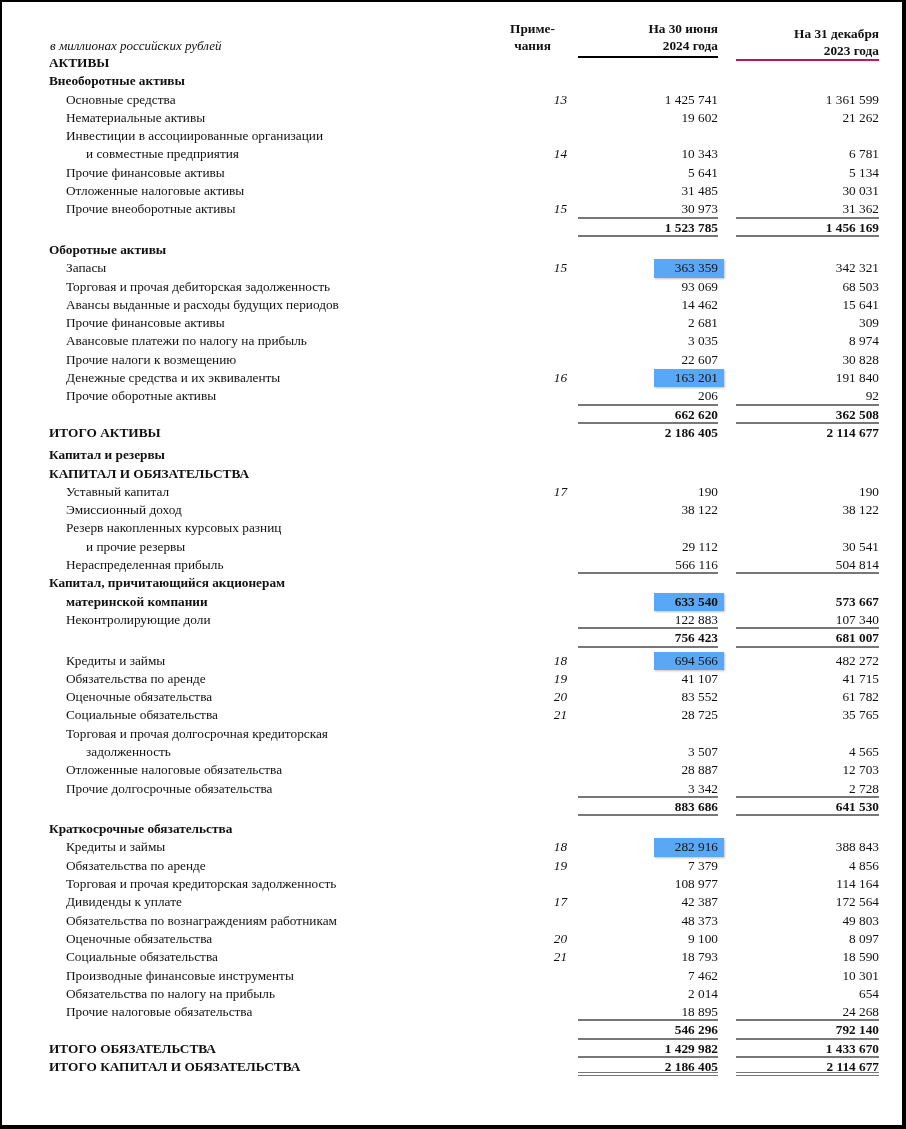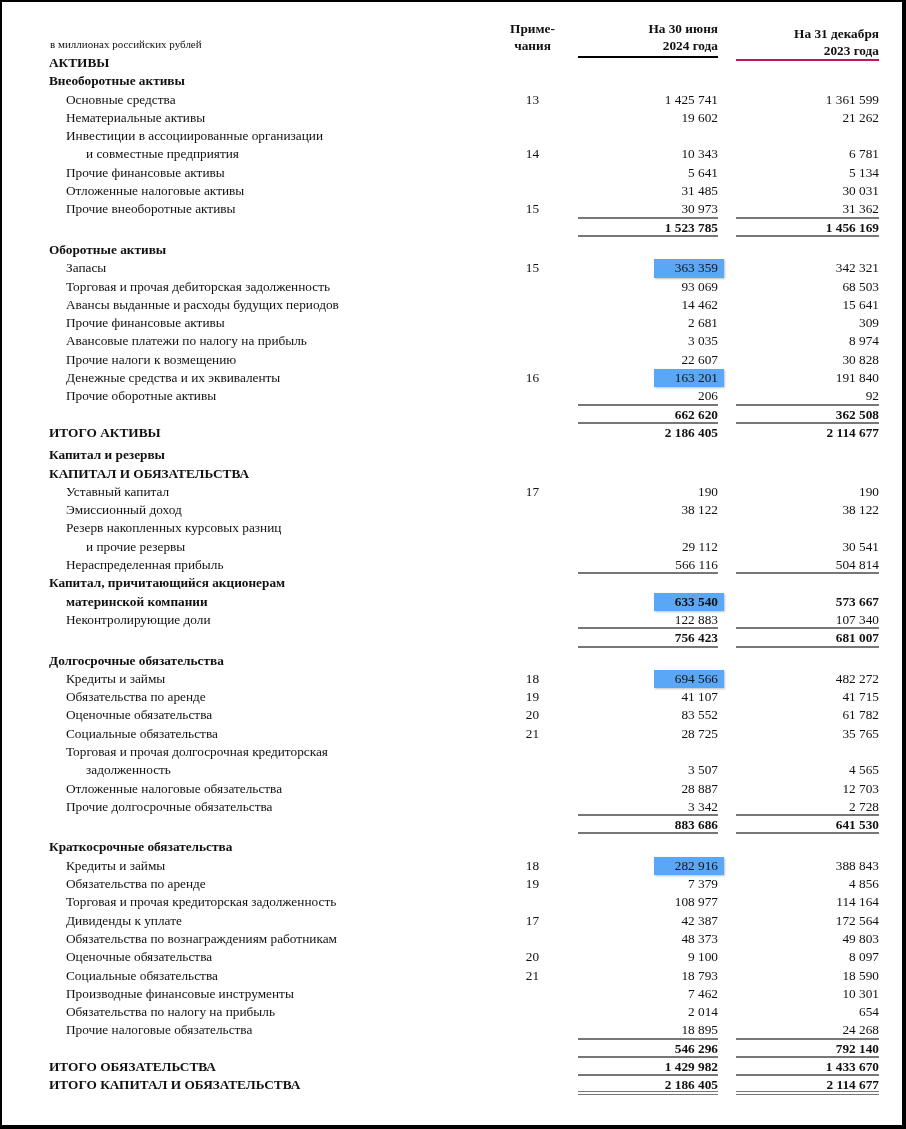--- a/index.html
+++ b/index.html
@@ -10,37 +10,37 @@
     border-top: 2px solid #000; border-left: 2px solid #000;
     border-right: 4px solid #000; border-bottom: 4px solid #000;
     background: #fff;
   }
   .doc {
     position: absolute; left: 0; top: 0; width: 906px;
     font-family: "Liberation Serif", serif; font-size: 13.3px; color: #111;
   }
   .hdr { position: absolute; left: 0; top: 0; width: 906px; height: 56px; }
   .units {
-    position: absolute; left: 50px; top: 38px; font-size: 11px;
+    position: absolute; left: 50px; top: 38px; font-style: italic; font-size: 13px;
   }
   .hcol {
     position: absolute; font-weight: bold; text-align: right; line-height: 16.5px; font-size: 13.3px;
   }
   .hcol.notes { left: 505px; width: 55px; top: 21px; text-align: center; }
   .hcol.c1 { left: 578px; width: 140px; top: 21px; border-bottom: 2px solid #000; padding-bottom: 2px; }
   .hcol.c2 { left: 736px; width: 143px; top: 26px; border-bottom: 2px solid #be185d; }
 
   .rows { position: absolute; left: 0; top: 54px; width: 906px; }
   .row { position: relative; height: 18.3px; line-height: 18.3px; }
   .row .lbl { position: absolute; left: 66px; white-space: nowrap; }
   .row.sec .lbl { left: 49px; font-weight: bold; }
   .row.grp .lbl { left: 49px; font-weight: bold; }
   .row.cont .lbl { left: 86px; }
   .row.boldlbl .lbl { font-weight: bold; }
-  .row .note { position: absolute; left: 505px; width: 55px; text-align: center; }
+  .row .note { position: absolute; left: 533px; width: 55px; text-align: center; font-style: italic; }
   .row .v1 { position: absolute; left: 578px; width: 140px; text-align: right; }
   .row .v2 { position: absolute; left: 736px; width: 143px; text-align: right; }
   .row.total .v1, .row.total .v2 { font-weight: bold; }
   .row.ul .v1, .row.ul .v2 { border-bottom: 2px solid #777; height: 16.3px; }
   .row.dul .v1, .row.dul .v2 { border-bottom: 4px double #777; height: 14.3px; }
   .gap { height: 4px; }
   .hl {
     position: absolute; background: #5aa8f5; box-shadow: 1px 1px 2px rgba(0,0,0,0.25);
   }
   .row .v1 .hl { right: -6px; top: 0; height: 18.3px; width: 70px; z-index: 0; }
@@ -239,23 +239,20 @@
         <span class="v1"><span class="num">122 883</span></span>
         <span class="v2">107 340</span>
       </div>
       <div class="row total ul">
         <span class="lbl"></span>
         <span class="note"></span>
         <span class="v1"><span class="num">756 423</span></span>
         <span class="v2">681 007</span>
       </div>
       <div class="gap"></div>
-      <div class="row grp">
-        <span class="lbl">Долгосрочные обязательства</span>
-      </div>
       <div class="row">
         <span class="lbl">Кредиты и займы</span>
         <span class="note">18</span>
         <span class="v1"><span class="hl" style="background: rgb(90, 168, 245);"></span><span class="num">694 566</span></span>
         <span class="v2">482 272</span>
       </div>
       <div class="row">
         <span class="lbl">Обязательства по аренде</span>
         <span class="note">19</span>
         <span class="v1"><span class="num">41 107</span></span>

